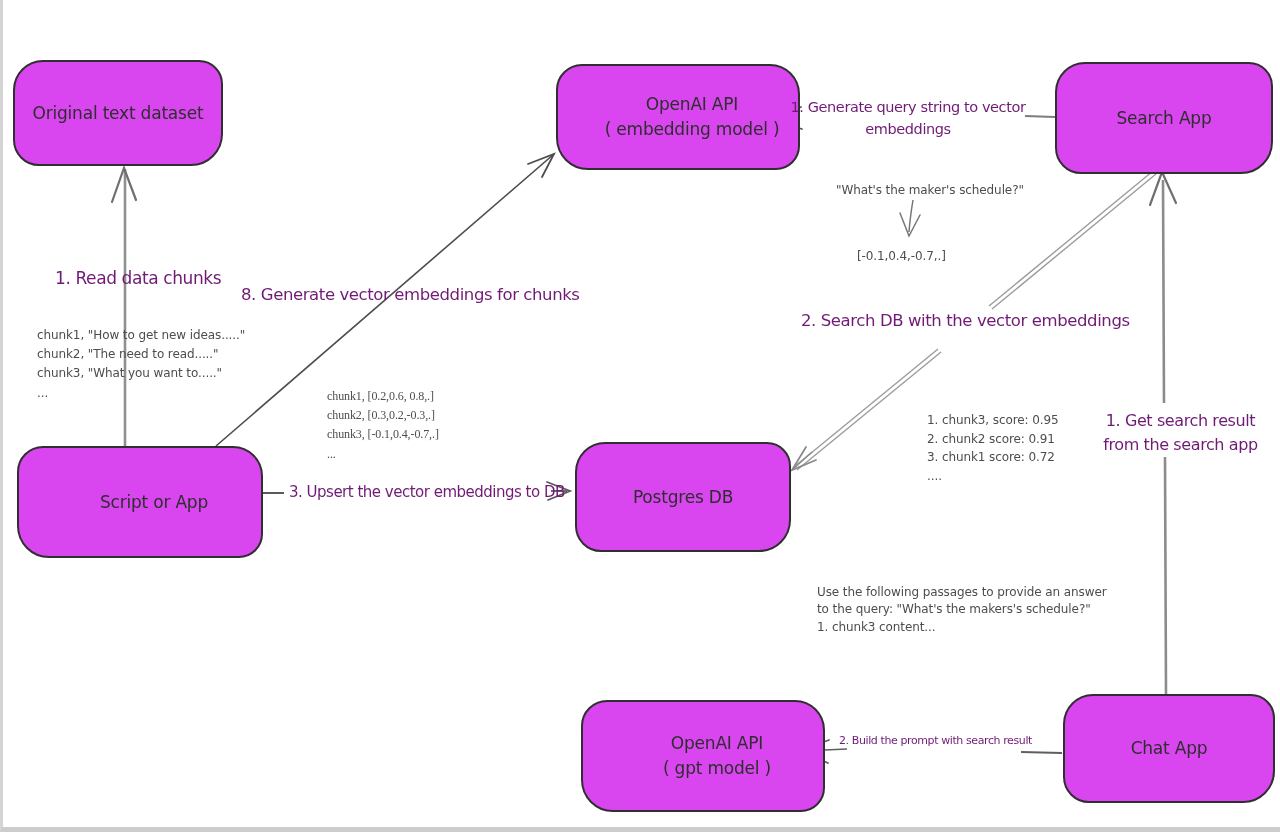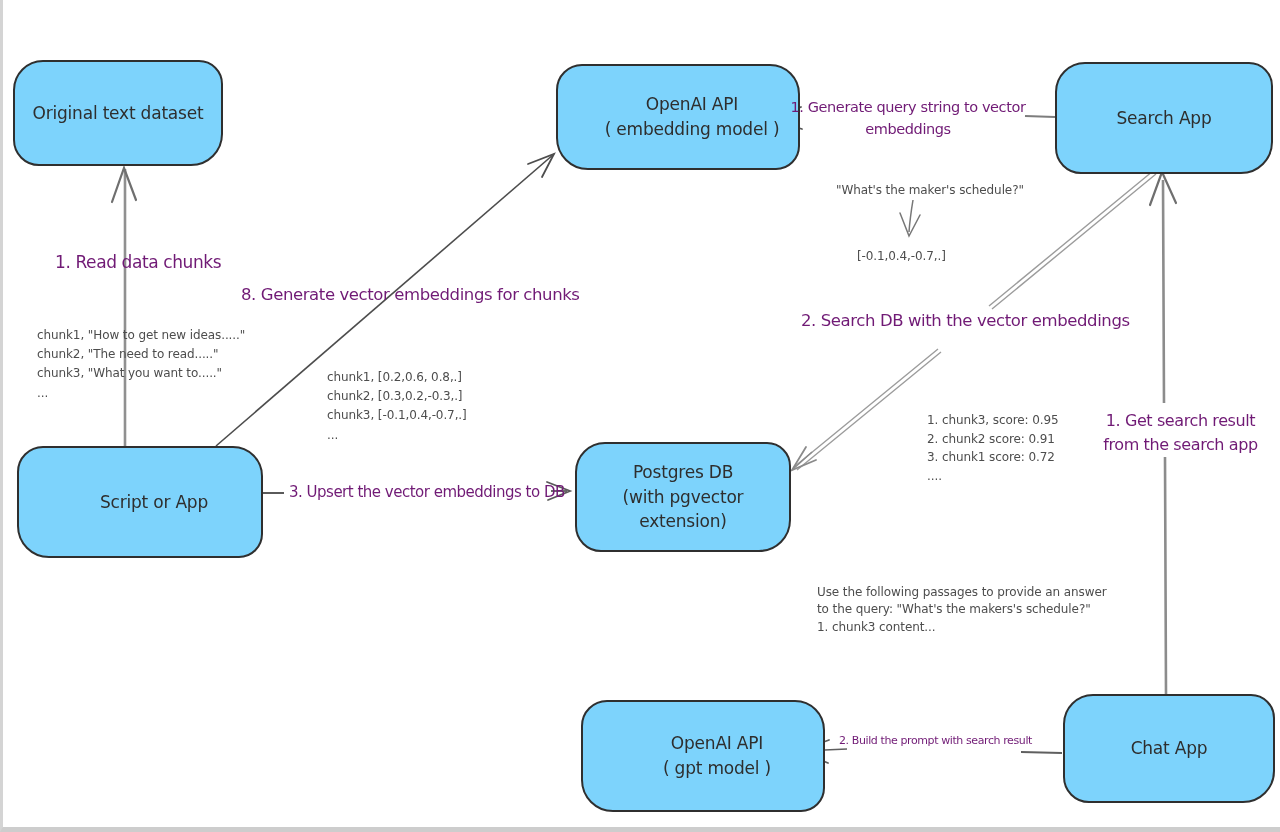--- a/index.html
+++ b/index.html
@@ -3,21 +3,21 @@
 <meta charset="utf-8">
 <style>
   html,body{margin:0;padding:0;background:#e9e9e9;}
   .canvas{
     position:relative;width:1280px;height:832px;background:#ffffff;
     box-sizing:border-box;border-left:3px solid #d4d4d4;border-bottom:5px solid #cdcdcd;
     font-family:"DejaVu Sans",sans-serif;color:#2e2e2e;overflow:hidden;
   }
   .arrows{position:absolute;left:0;top:0;width:1280px;height:832px;}
   .node{
-    position:absolute;border:2px solid #2f2f2f;background:#7dd3fc;
+    position:absolute;border:2px solid #2f2f2f;background:#d946ef;
     display:flex;flex-direction:column;align-items:center;justify-content:center;
     text-align:center;font-size:17px;line-height:1.45;letter-spacing:-0.2px;
   }
   .r1{border-radius:30px 24px 32px 26px;}
   .r2{border-radius:26px 30px 24px 32px;padding-left:28px;}
   .edge-label{position:absolute;font-size:16.5px;letter-spacing:-0.4px;white-space:nowrap;color:#701a75;}
   .edge-label.wrap{white-space:normal;text-align:center;}
   .ann{position:absolute;font-size:12px;line-height:1.6;color:#4d4d4d;letter-spacing:-0.1px;white-space:nowrap;}
 </style>
 </head>
@@ -85,54 +85,53 @@
   <div class="node r1" style="left:1052px;top:62px;width:214px;height:108px;">
     <div>Search App</div>
   </div>
 
   <div class="node r2" style="left:14px;top:446px;width:214px;height:108px;">
     <div>Script or App</div>
   </div>
 
   <div class="node r1" style="left:572px;top:442px;width:212px;height:106px;">
     <div>Postgres DB</div>
-    <div>(with pgvector extension)</div>
   </div>
 
   <div class="node r2" style="left:578px;top:700px;width:212px;height:108px;">
     <div>OpenAI API</div>
     <div>( gpt model )</div>
   </div>
 
   <div class="node r1" style="left:1060px;top:694px;width:208px;height:105px;">
     <div>Chat App</div>
   </div>
 
-  <div class="edge-label" style="left:52px;top:252px;font-size:17px;">1. Read data chunks</div>
+  <div class="edge-label" style="left:52px;top:268px;font-size:17px;">1. Read data chunks</div>
 
   <div class="edge-label" style="left:238px;top:285px;">8. Generate vector embeddings for chunks</div>
 
   <div class="edge-label" style="left:286px;top:483px;font-size:15px;letter-spacing:-0.5px;">3. Upsert the vector embeddings to DB</div>
 
   <div class="edge-label wrap" style="left:775px;top:96px;width:260px;font-size:14.5px;line-height:1.55;">1. Generate query string to vector embeddings</div>
 
   <div class="edge-label" style="left:798px;top:311px;">2. Search DB with the vector embeddings</div>
 
   <div class="edge-label wrap" style="left:1085px;top:409px;width:185px;font-size:16px;line-height:1.5;background:#fff;">1. Get search result from the search app</div>
 
   <div class="edge-label wrap" style="left:830px;top:733px;width:205px;font-size:11px;line-height:1.5;">2. Build the prompt with search result</div>
 
   <div class="ann" style="left:34px;top:326px;">
     <div>chunk1, "How to get new ideas....."</div>
     <div>chunk2, "The need to read....."</div>
     <div>chunk3, "What you want to....."</div>
     <div>...</div>
   </div>
 
-  <div class="ann" style="left:324px;top:368px;">
+  <div class="ann" style="left:324px;top:387px;font-family:Liberation Serif, serif;">
     <div>chunk1, [0.2,0.6, 0.8,.]</div>
     <div>chunk2, [0.3,0.2,-0.3,.]</div>
     <div>chunk3, [-0.1,0.4,-0.7,.]</div>
     <div>...</div>
   </div>
 
   <div class="ann" style="left:833px;top:181px;">"What's the maker's schedule?"</div>
 
   <div class="ann" style="left:854px;top:247px;">[-0.1,0.4,-0.7,.]</div>
 

